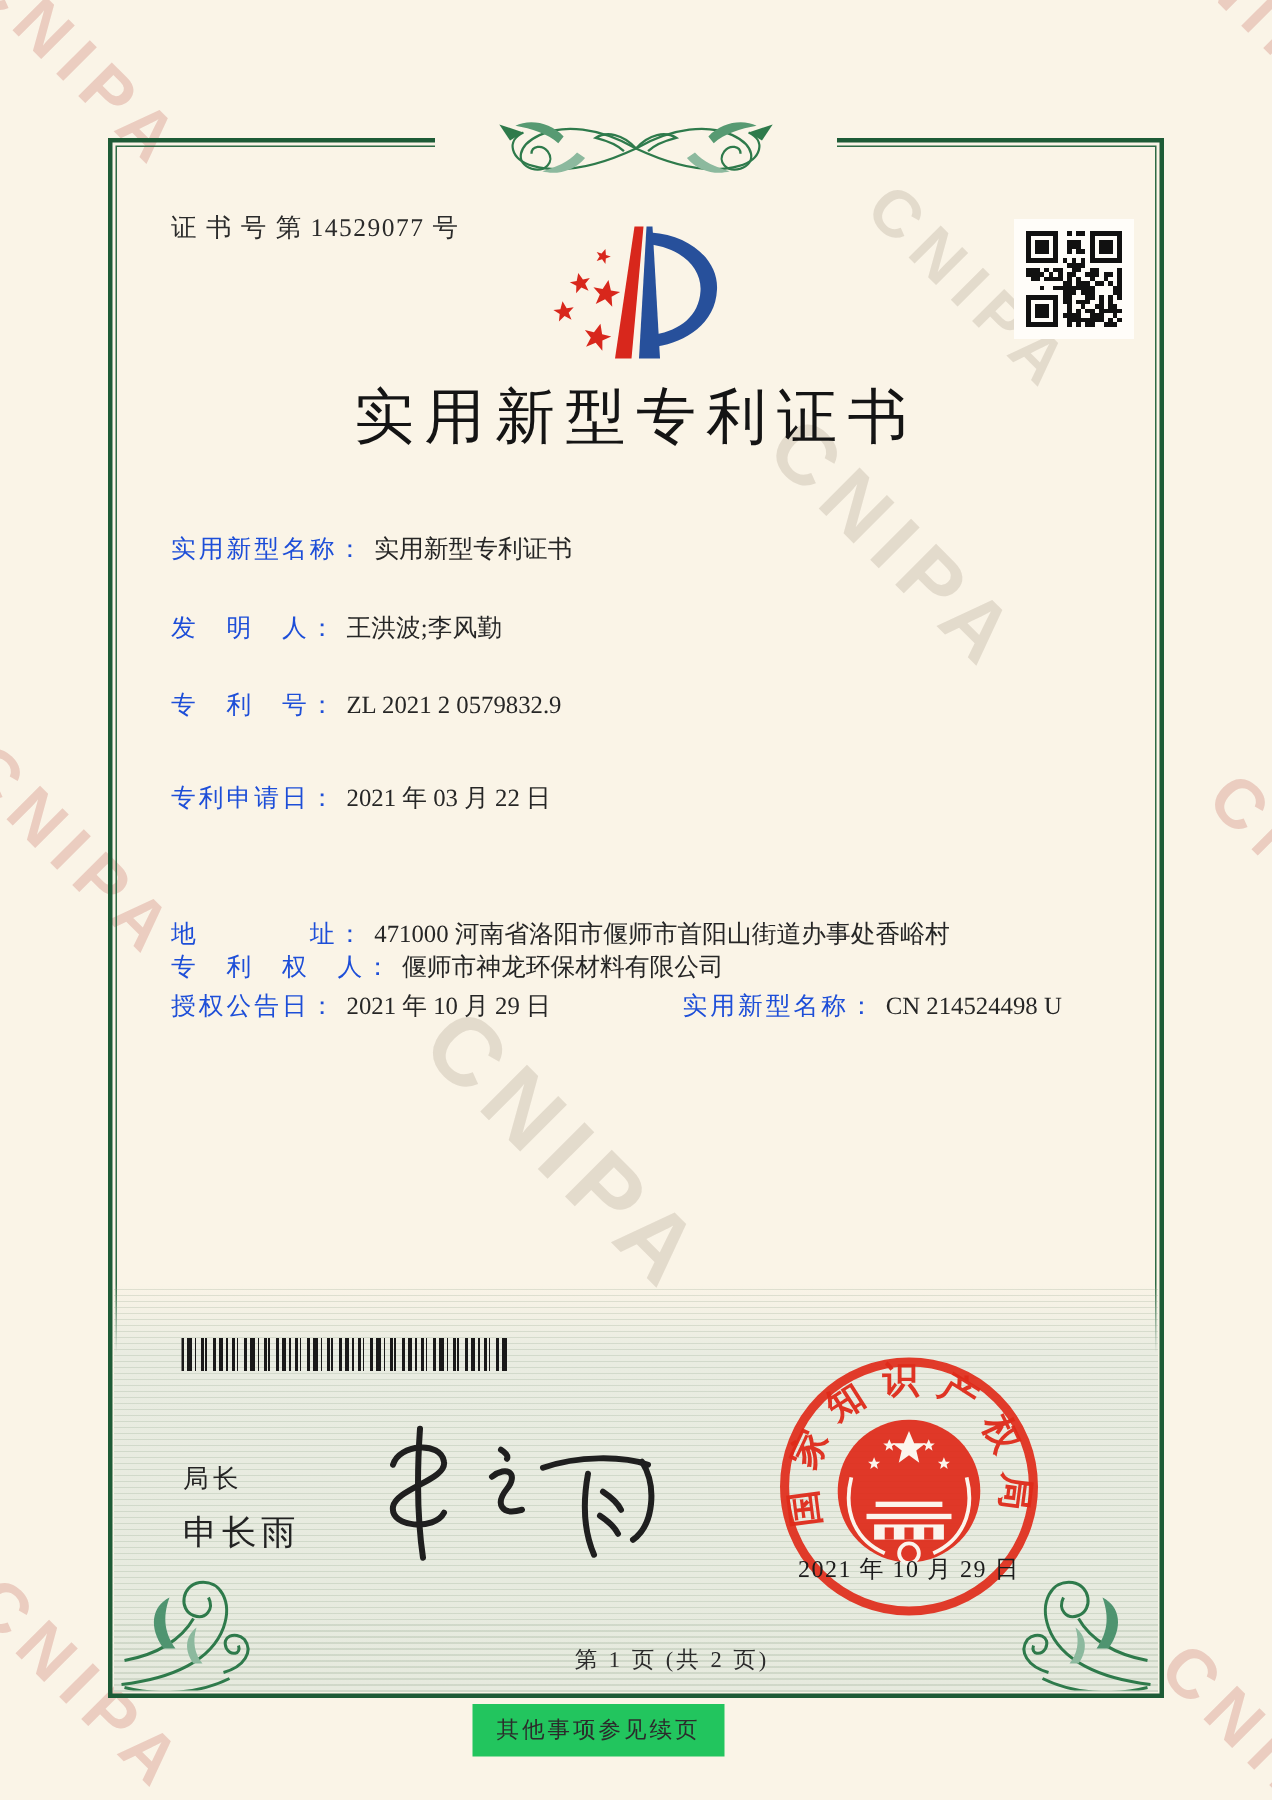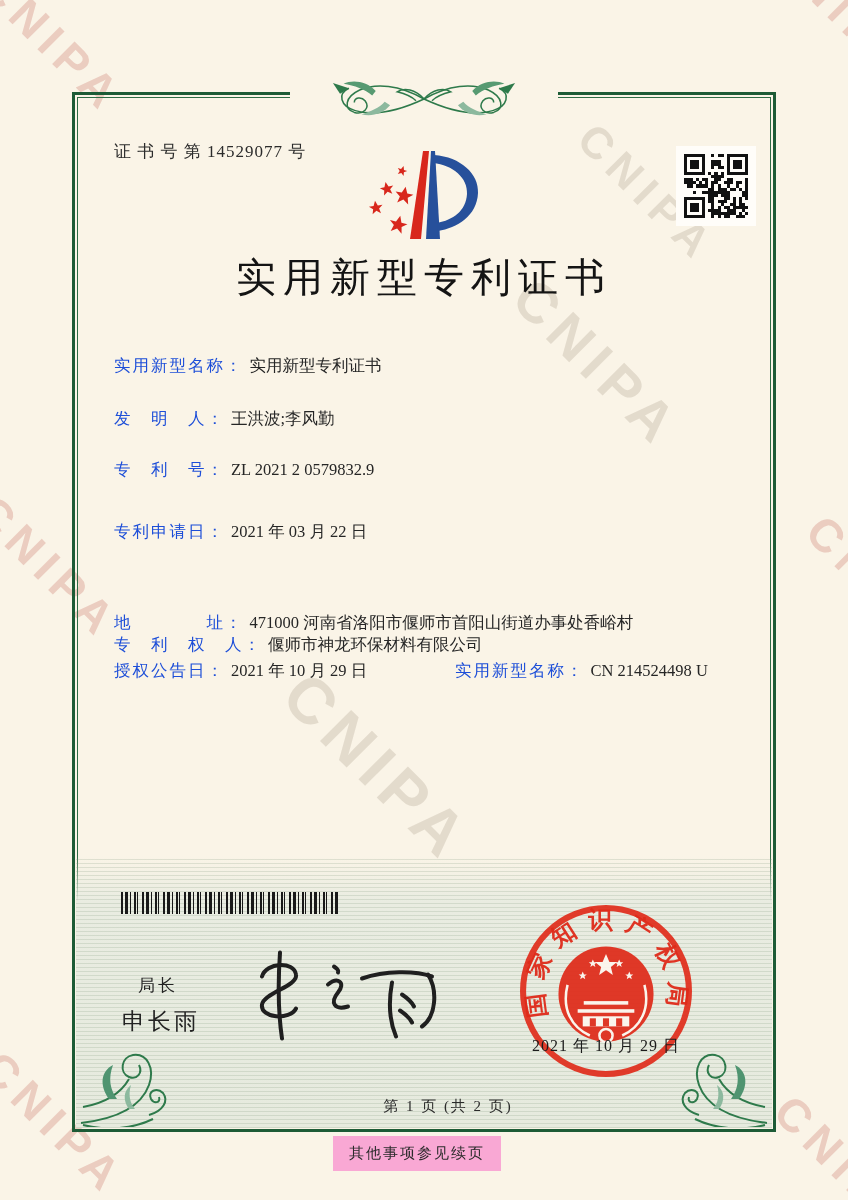--- a/index.html
+++ b/index.html
@@ -51,29 +51,29 @@
   .paragraphs{position:absolute;left:114px;top:696px;width:632px;font-size:16.5px;line-height:25px;
               text-align:justify;color:#262626;}
   .paragraphs p{margin:0;text-indent:2em;}
   .barcode{position:absolute;left:121px;top:892px;width:218px;height:22px;z-index:6;
      background:repeating-linear-gradient(90deg,
        #191919 0 2px, rgba(0,0,0,0) 2px 4px,
        #191919 4px 7px, rgba(0,0,0,0) 7px 9px,
        #191919 9px 10px, rgba(0,0,0,0) 10px 13px,
        #191919 13px 15px, rgba(0,0,0,0) 15px 16px,
        #191919 16px 17px, rgba(0,0,0,0) 17px 21px);}
-  .signer-title{position:absolute;left:122px;top:974px;font-size:17px;letter-spacing:3px;z-index:6;margin-left:16px;}
+  .signer-title{position:absolute;left:122px;top:974px;font-size:17px;letter-spacing:3px;z-index:6;}
   .signer-name{position:absolute;left:122px;top:1006px;font-size:23px;letter-spacing:3px;z-index:6;}
   .signature{position:absolute;left:250px;top:944px;width:190px;height:100px;z-index:6;}
   .seal{position:absolute;left:519px;top:904px;width:174px;height:174px;z-index:6;}
   .seal-date{position:absolute;left:519px;top:1036px;width:174px;text-align:center;
              font-size:16px;letter-spacing:1px;color:#1c1c1c;z-index:7;}
   .page-num{position:absolute;left:0;top:1097px;width:100%;text-align:center;
             font-size:15px;letter-spacing:2px;color:#2b2b2b;z-index:6;padding-left:24px;}
-  .footer-note{position:absolute;left:333px;top:1136px;background:#f9a8d4;padding:8px 16px;
+  .footer-note{position:absolute;left:315px;top:1136px;background:#22c55e;padding:8px 16px;
                font-size:15px;letter-spacing:2px;color:#2b2b2b;z-index:6;}
 </style>
 </head>
 <body>
 
 <div class="page">
 
   <span class="wm wm-pink wm1">CNIPA</span>
   <span class="wm wm-pink wm2">CNIPA</span>
   <span class="wm wm-pink wm3">CNIPA</span>

